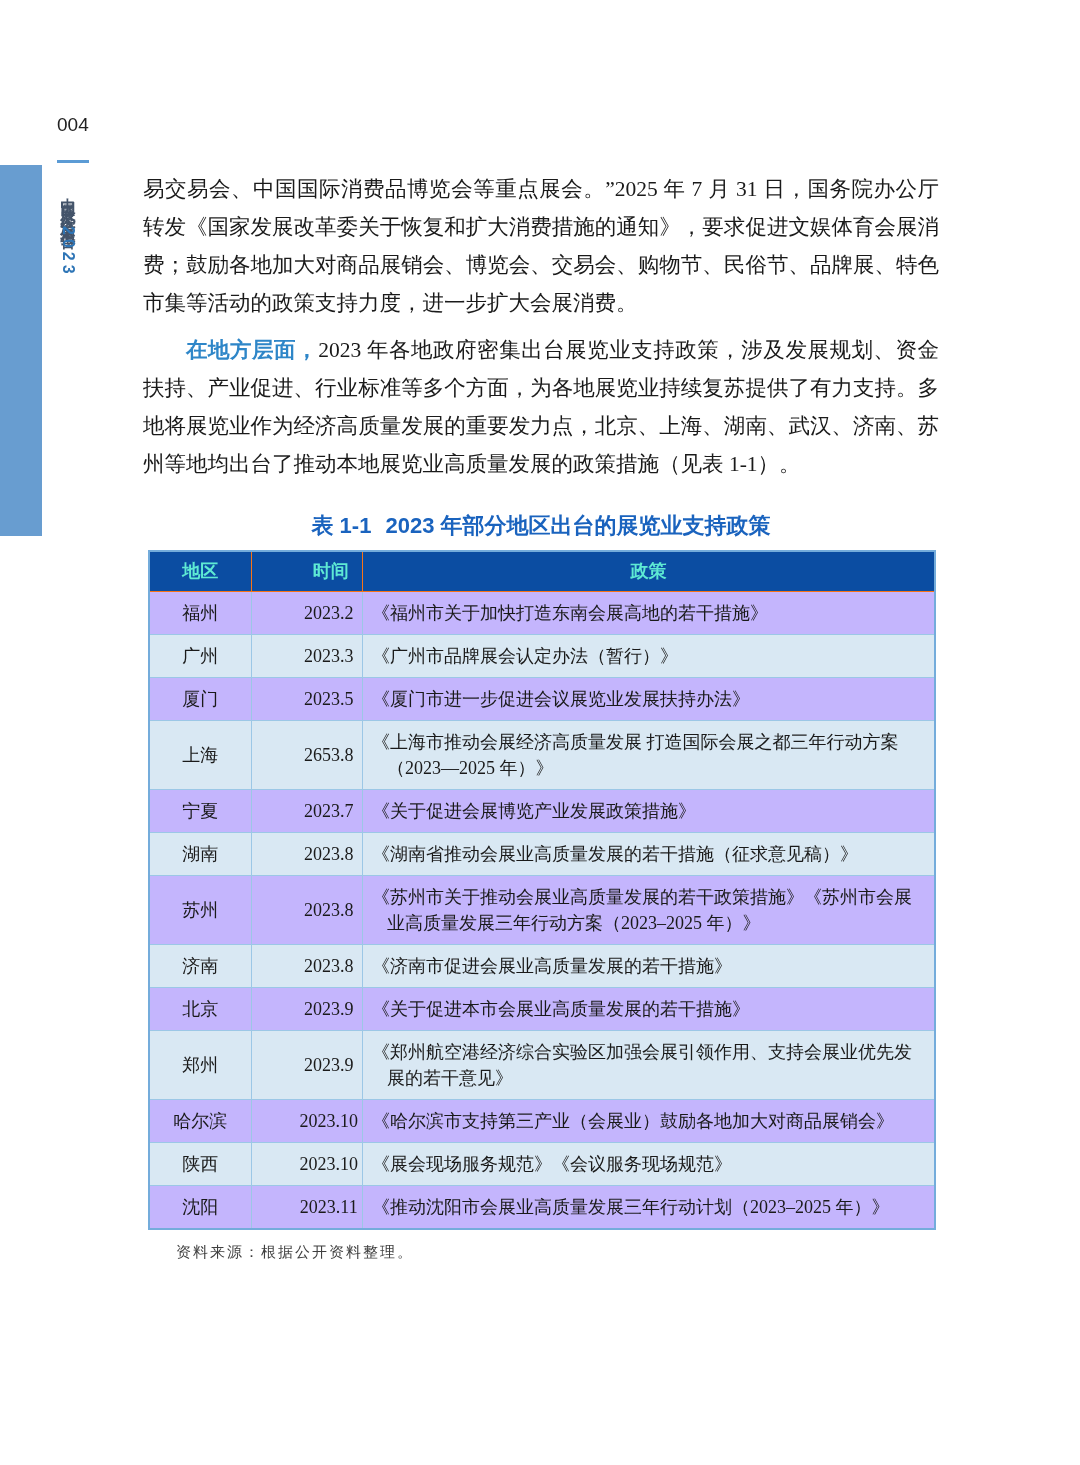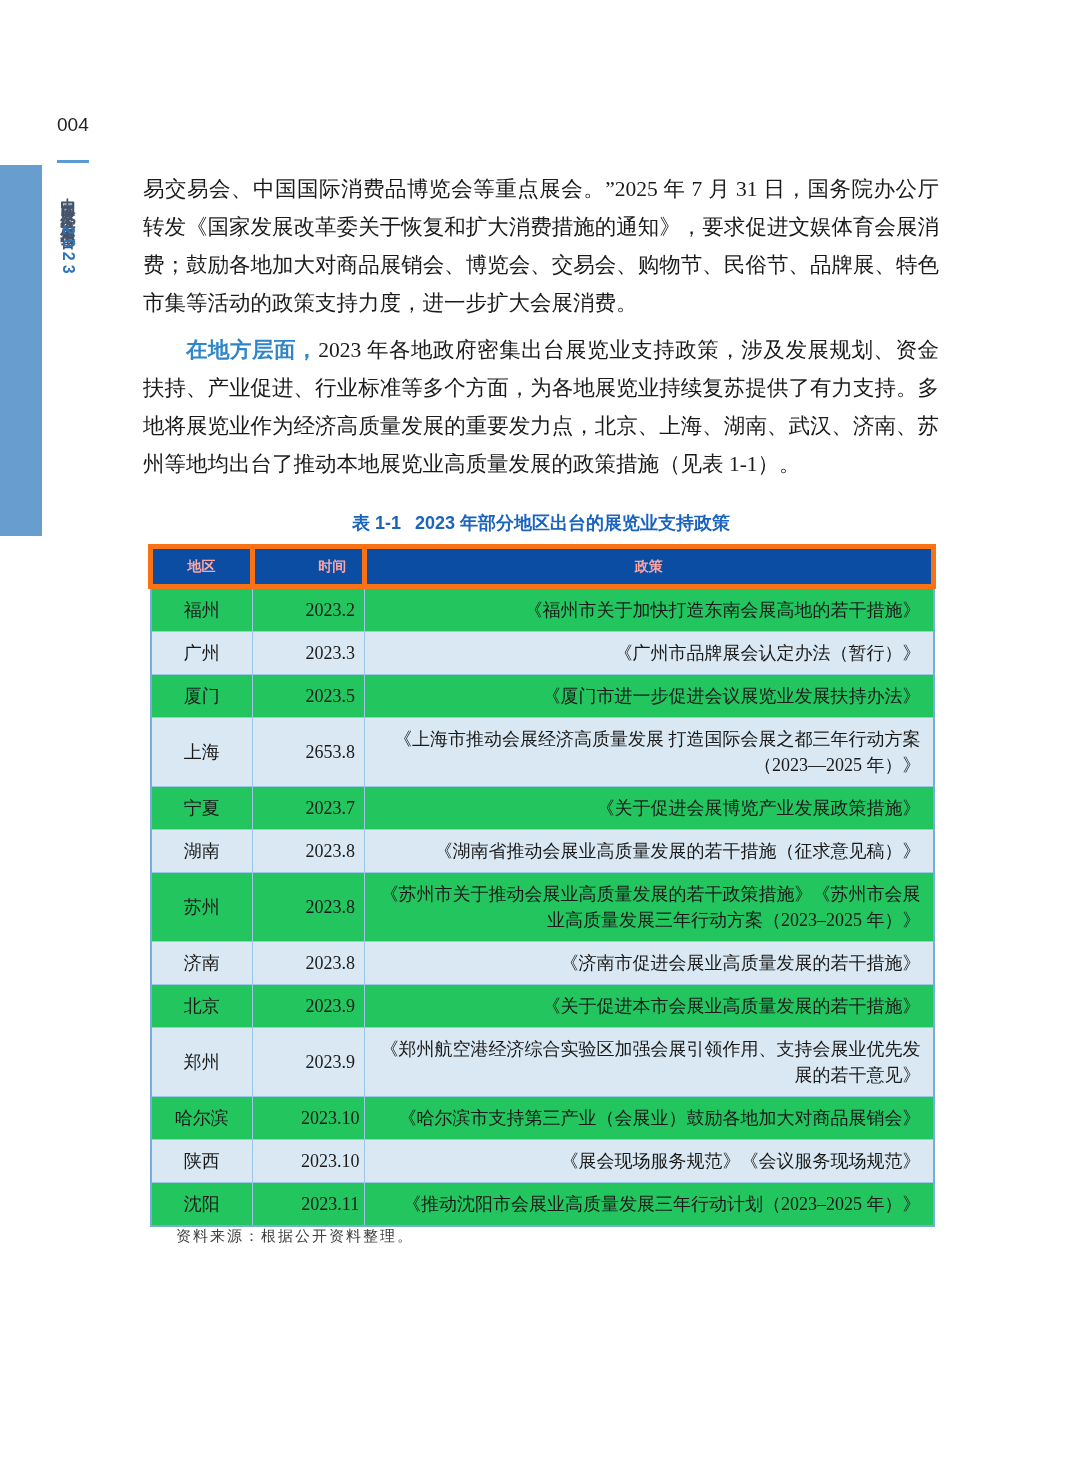--- a/index.html
+++ b/index.html
@@ -64,58 +64,59 @@
   .lead {
     color: #2E86C8;
     font-weight: bold;
     font-family: "Liberation Sans", "DejaVu Sans", sans-serif;
   }
   .caption {
     margin-top: 28px;
     margin-bottom: 9px;
     text-align: center;
     font-family: "Liberation Sans", "DejaVu Sans", sans-serif;
-    font-size: 18px;
+    font-size: 22px;
     font-weight: bold;
     color: #1A63BE;
   }
   .caption .cap-gap { display:inline-block; width: 14px; }
   table.policy {
     border-collapse: collapse;
     width: 788px;
     margin-left: 5px;
     border: 2px solid #74ACDB;
   }
   table.policy th {
     background: #0B4DA2;
-    color: #fca5a5;
+    color: #5eead4;
     font-family: "Liberation Sans", "DejaVu Sans", sans-serif;
     font-weight: bold;
-    font-size: 14px;
+    font-size: 18px;
     height: 40px;
-    border: 5px solid #f97316;
+    border: 1px solid #f97316;
     padding: 0;
   }
   table.policy td {
     border: 1px solid #9CC7E6;
     font-size: 18px;
     line-height: 26px;
     padding: 8px 4px;
-    background: #22c55e;
+    background: #c4b5fd;
   }
   table.policy .c-region { width: 102px; text-align: center; }
   table.policy .c-date   { width: 100px; text-align: center; padding-left: 48px; }
   table.policy .c-policy {
-    text-align: right;
+    text-align: left;
     padding-left: 24px;
     padding-right: 12px;
     text-indent: -15px;
   }
   table.policy tbody tr:nth-child(even) td { background: #D9E8F3; }
   .source-note {
+    margin-top: 13px;
     margin-left: 33px;
     font-size: 15px;
     letter-spacing: 2px;
     color: #3f3f3f;
   }
 </style>
 </head>
 <body>
 
 <div class="page">

